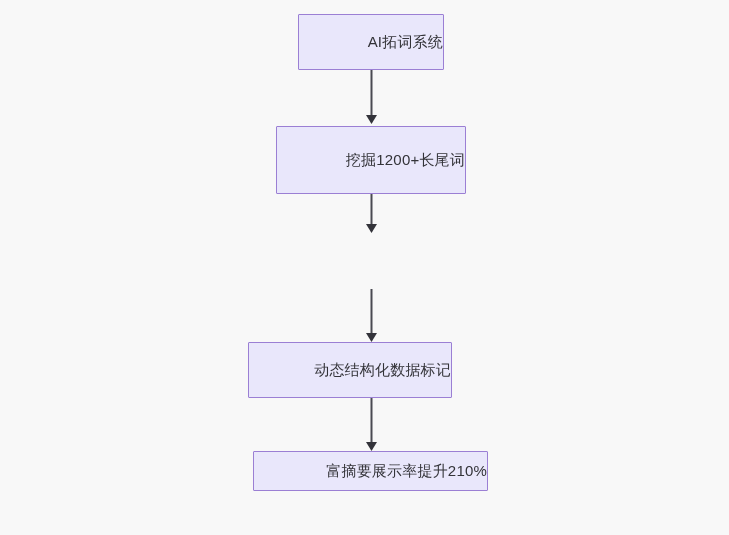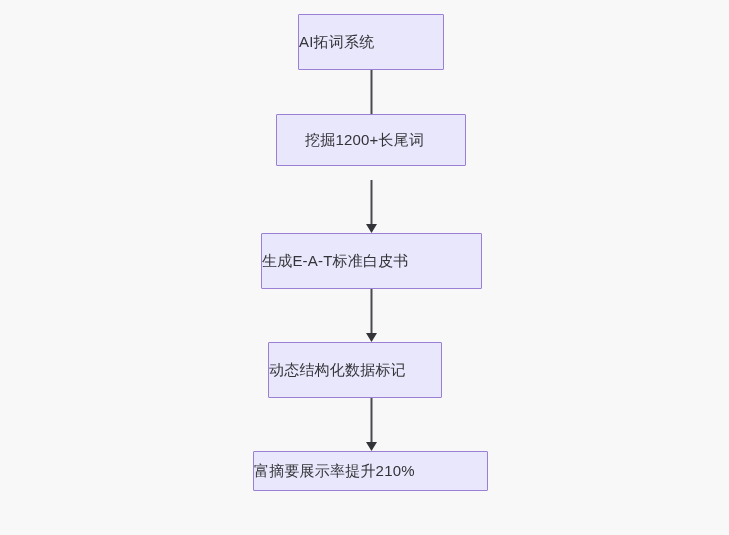--- a/index.html
+++ b/index.html
@@ -20,21 +20,21 @@
     background: #f8f8f8;
   }
   .flow-node {
     position: absolute;
     box-sizing: border-box;
     background: #e9e7fb;
     border: 1px solid #9b7fd4;
     border-radius: 1px;
     display: flex;
     align-items: center;
-    justify-content: flex-start;
+    justify-content: flex-end;
     color: #333338;
     font-size: 15px;
     line-height: 1.2;
     letter-spacing: 0.2px;
     white-space: nowrap;
     user-select: none;
   }
   .flow-node-label {
     display: block;
     text-align: center;
@@ -84,29 +84,26 @@
       <svg width="11" height="53">
         <line class="edge-line" x1="5.5" y1="0" x2="5.5" y2="45"></line>
         <polygon class="edge-head" points="0,44 11,44 5.5,53"></polygon>
       </svg>
     </div>
 
   <div class="flow-node" style="left: 298px; top: 14px; width: 146px; height: 56px;">
     <span class="flow-node-label">AI拓词系统</span>
   </div>
 
-  <div class="flow-node" style="left: 276px; top: 114px; width: 190px; height: 52px; padding-left: 28px;">
+  <div class="flow-node" style="left: 276px; top: 126px; width: 190px; height: 68px; padding-left: 28px;">
     <span class="flow-node-label">挖掘1200+长尾词</span>
   </div>
 
-  <div class="flow-node" style="left: 261px; top: 233px; width: 221px; height: 56px;">
-    <span class="flow-node-label">生成E-A-T标准白皮书</span>
-  </div>
 
-  <div class="flow-node" style="left: 268px; top: 342px; width: 174px; height: 56px;">
+  <div class="flow-node" style="left: 248px; top: 342px; width: 204px; height: 56px;">
     <span class="flow-node-label">动态结构化数据标记</span>
   </div>
 
   <div class="flow-node" style="left: 253px; top: 451px; width: 235px; height: 40px;">
     <span class="flow-node-label">富摘要展示率提升210%</span>
   </div>
 
 </div>
 
 </body></html>

